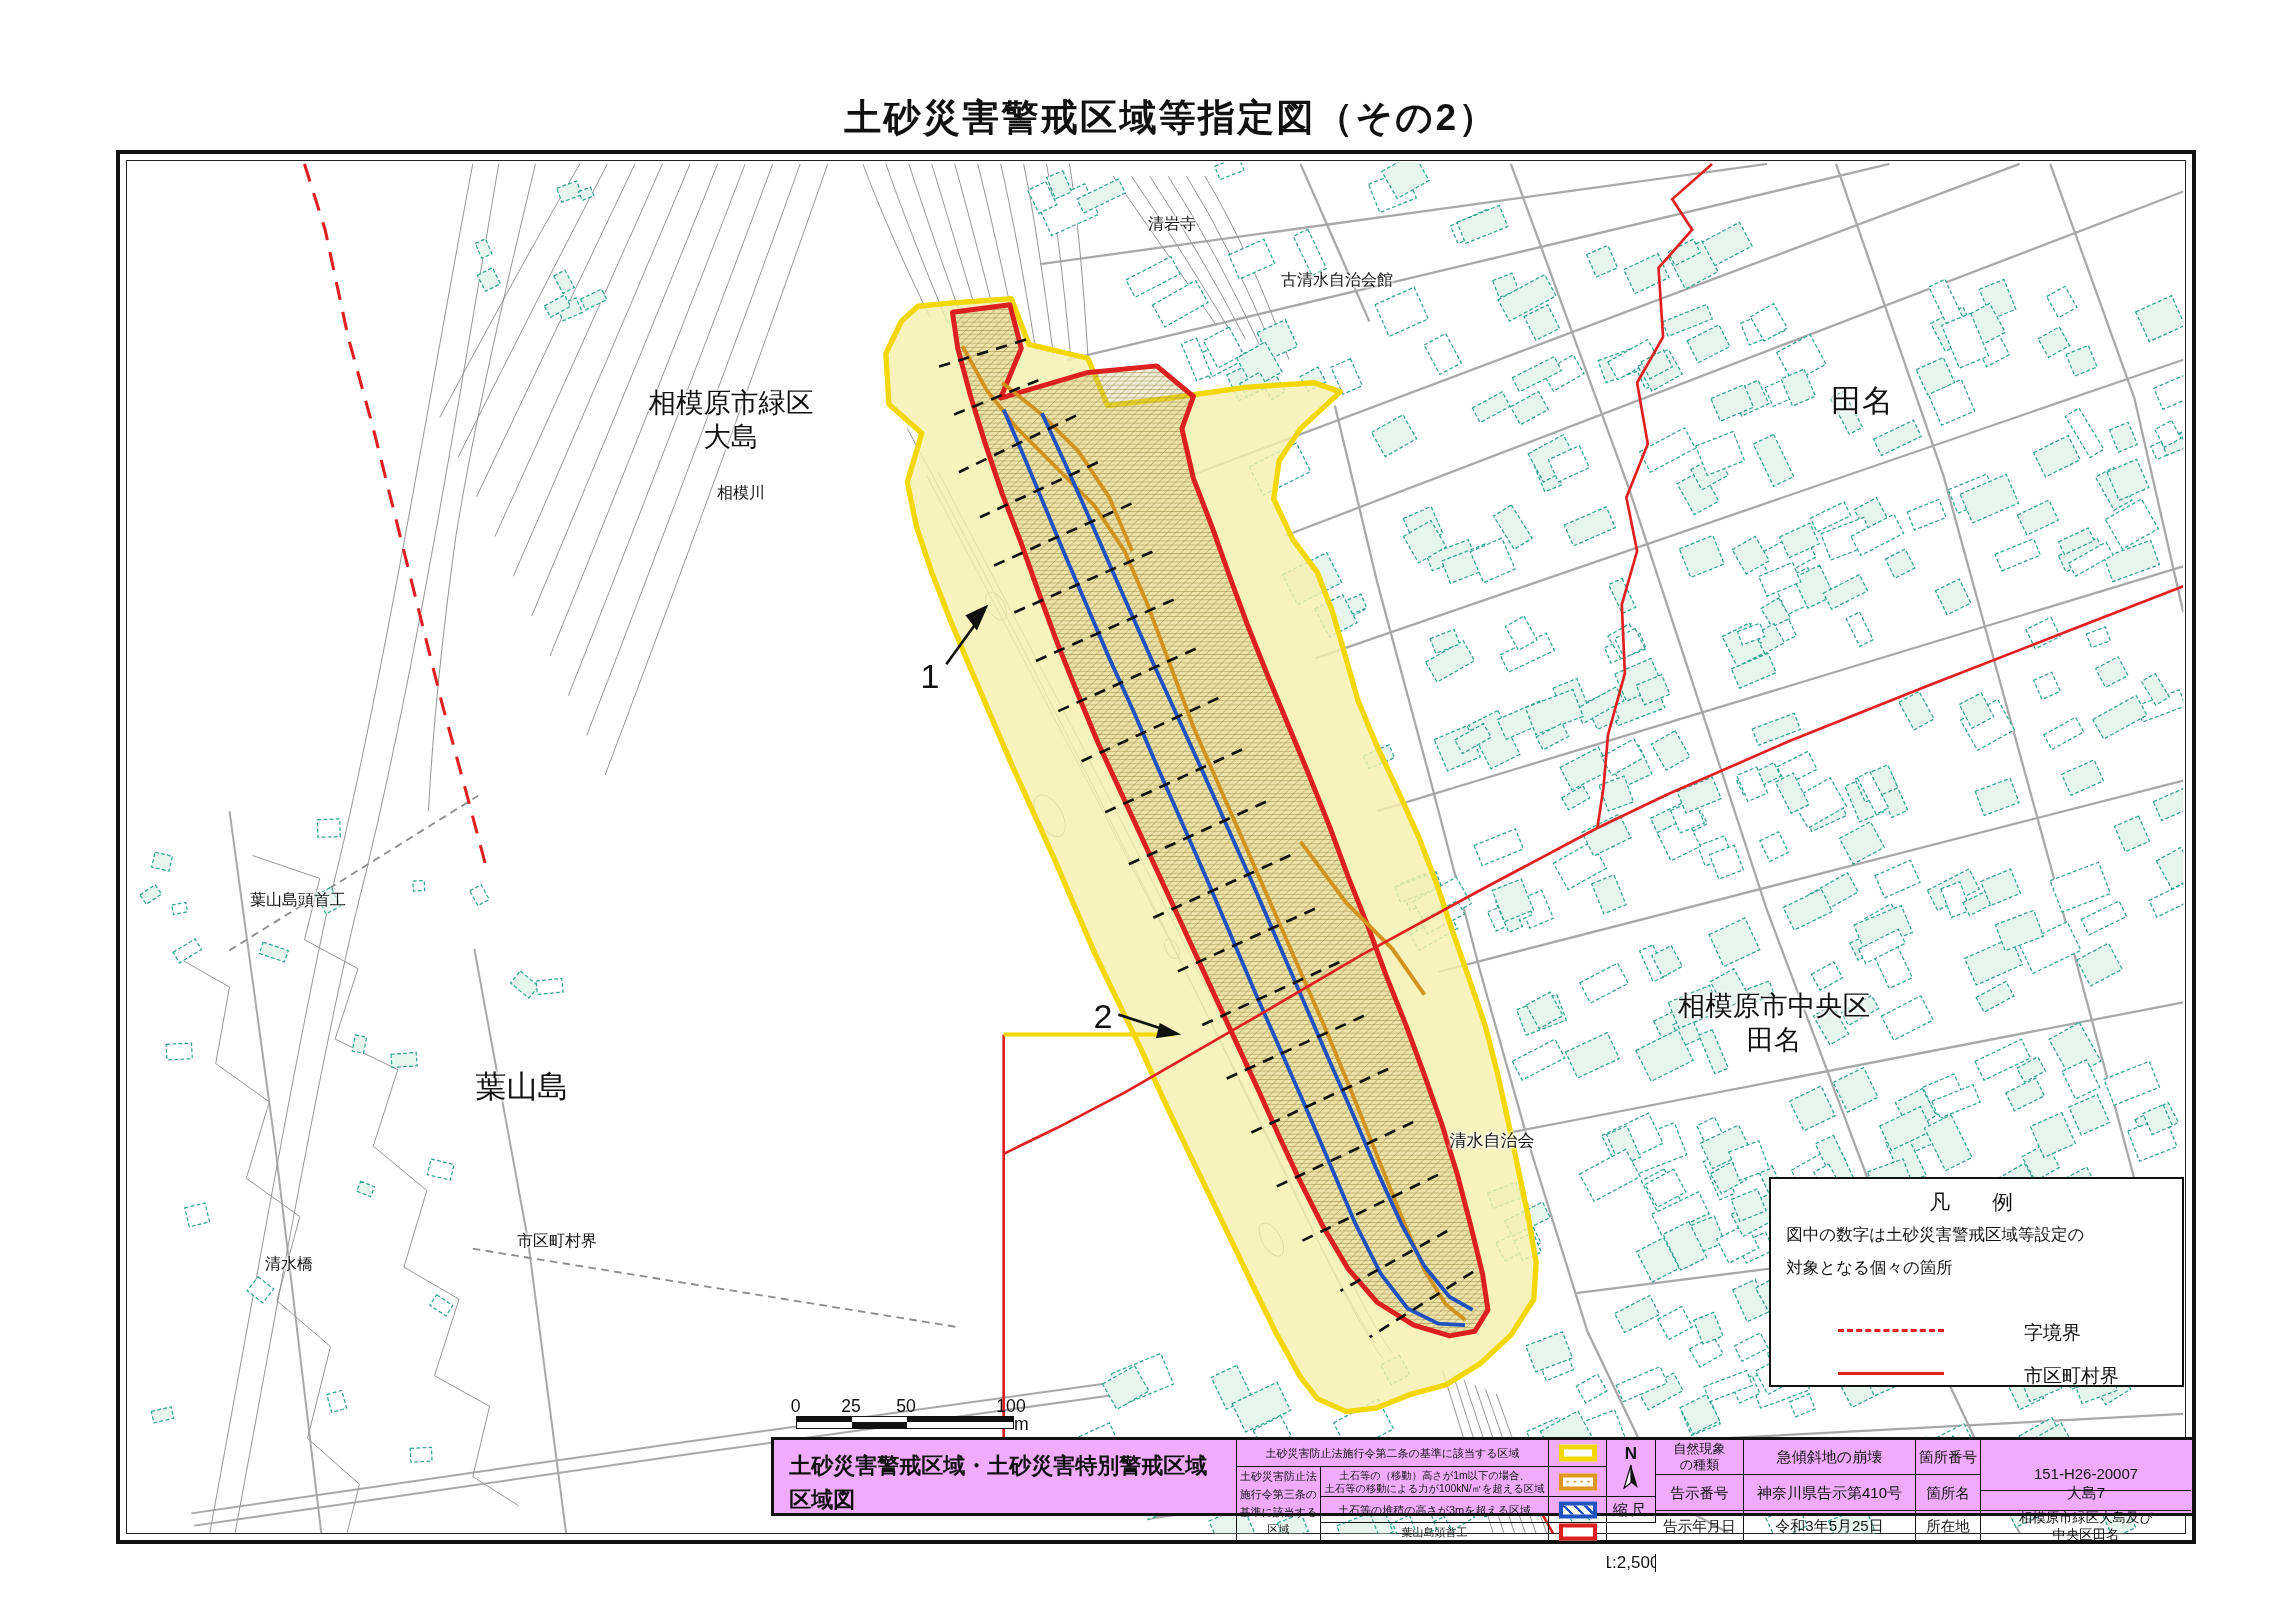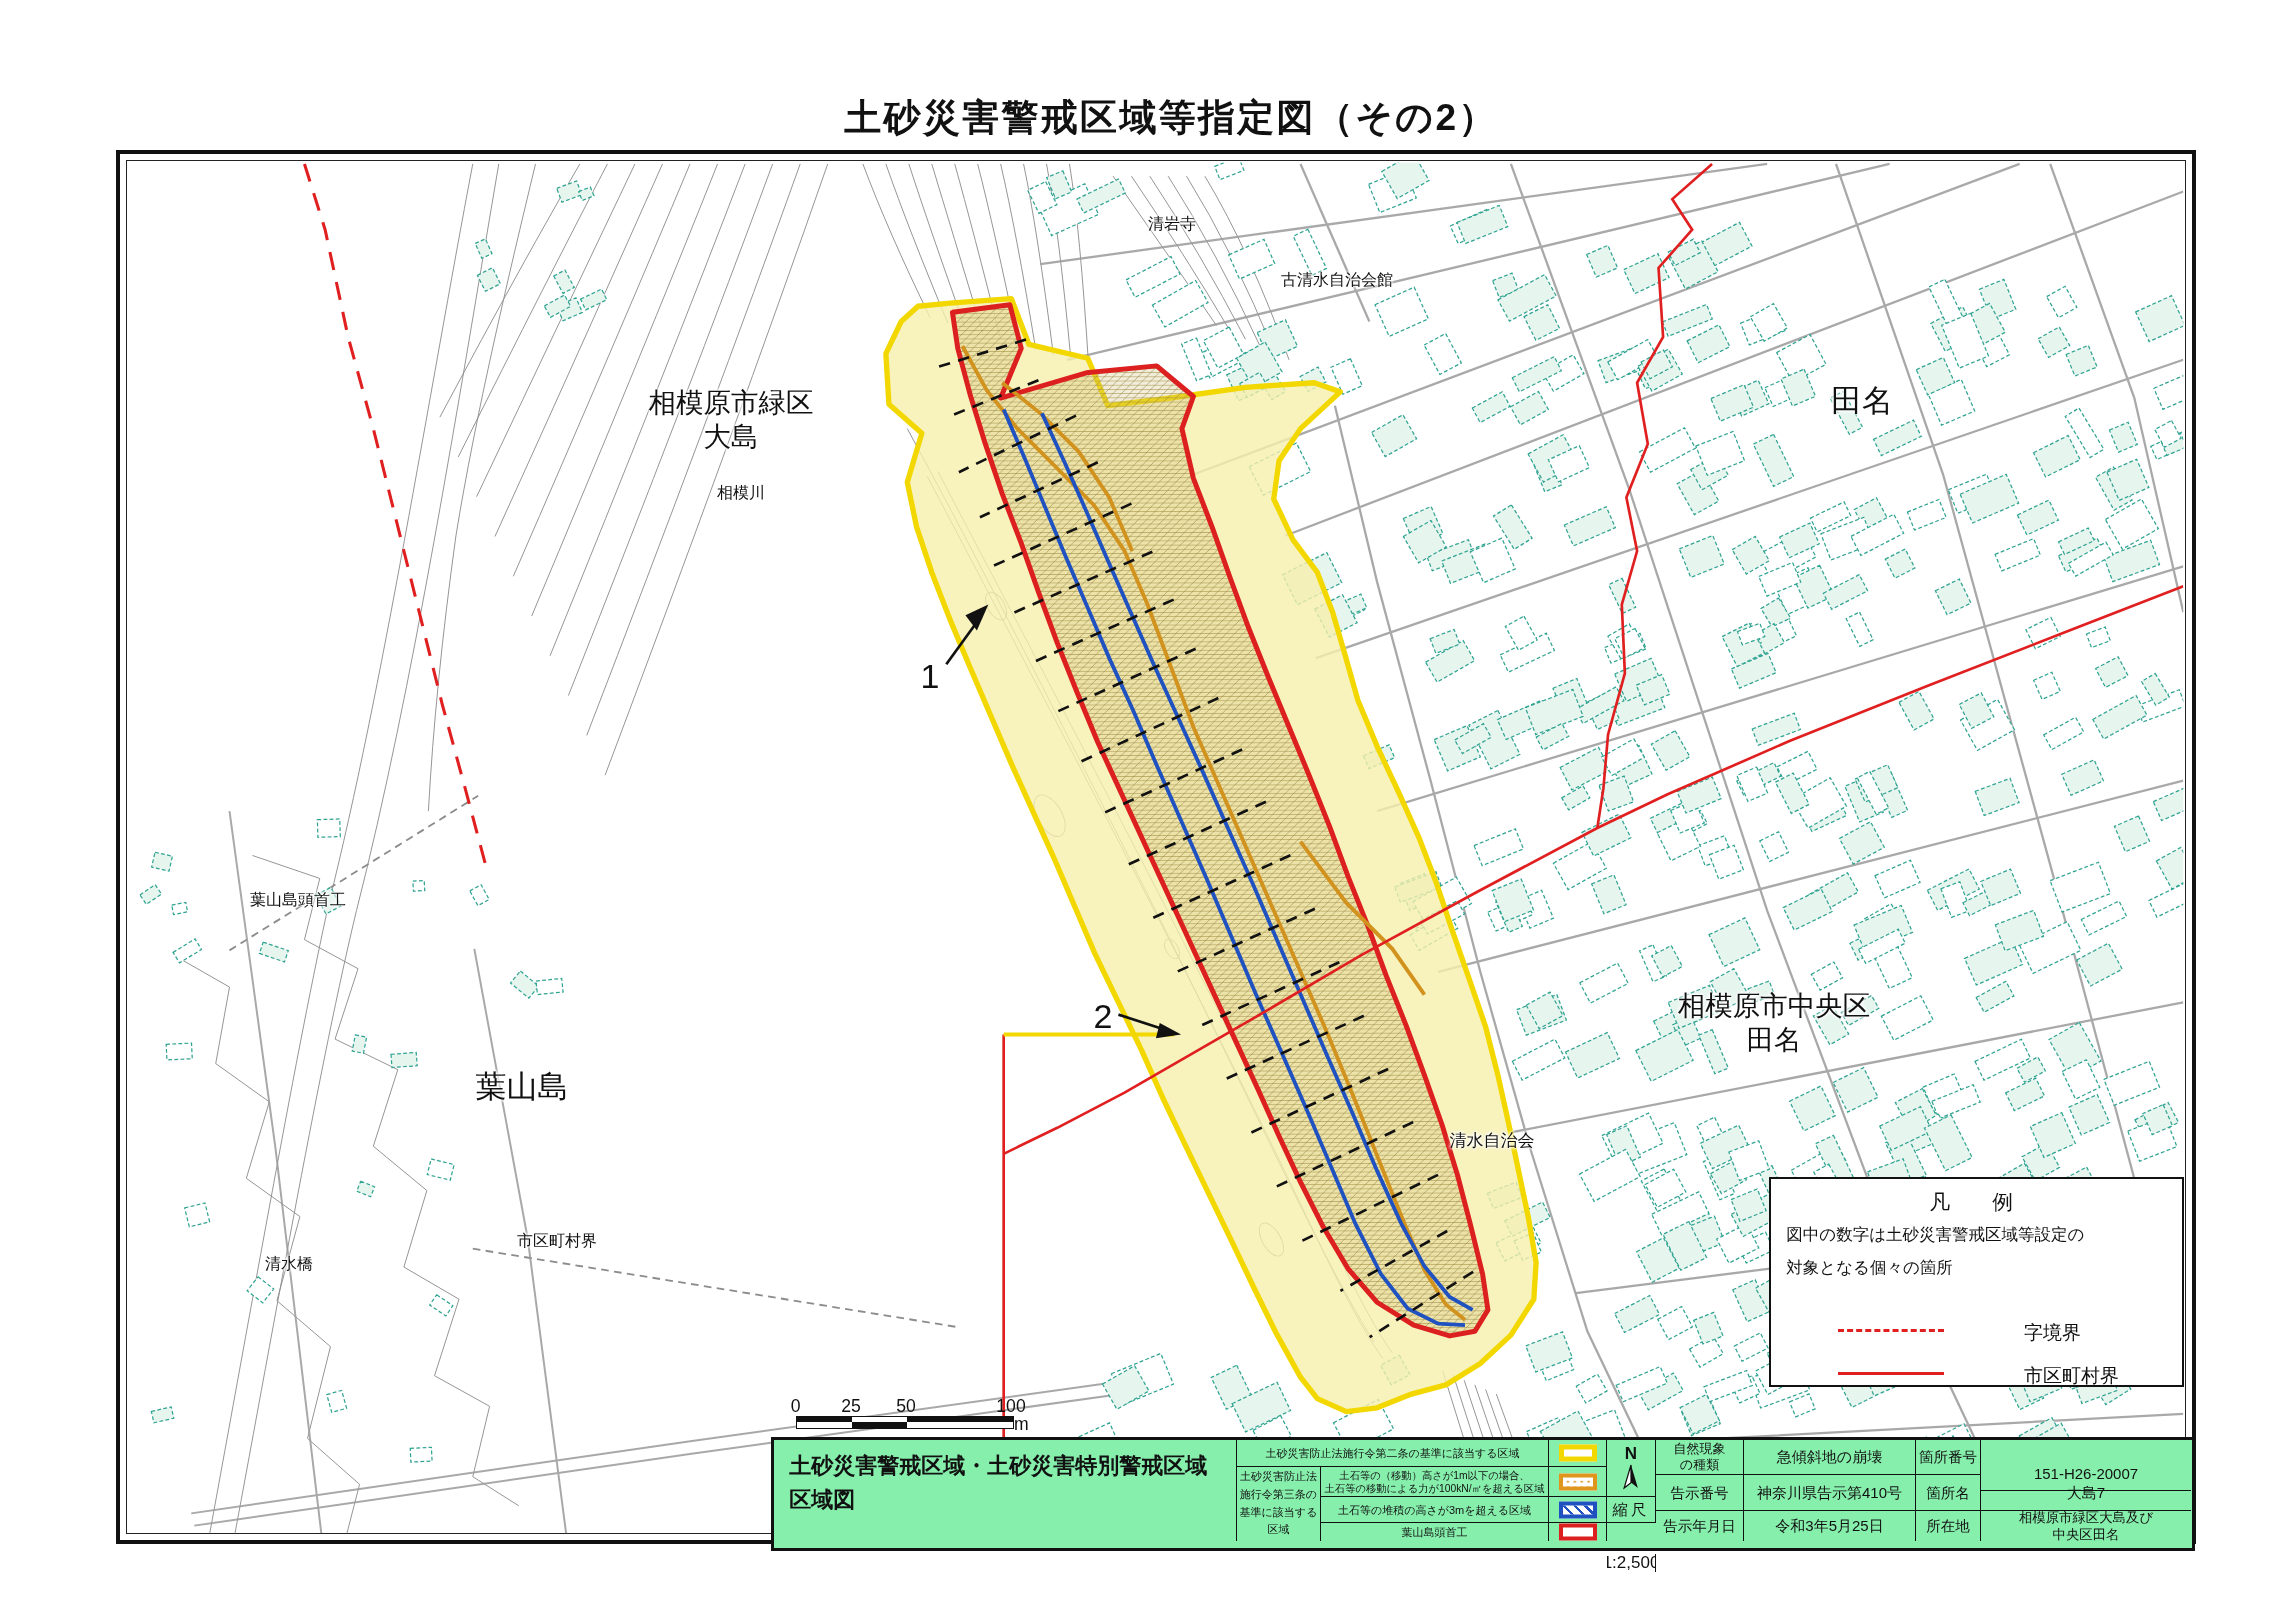--- a/index.html
+++ b/index.html
@@ -30,21 +30,21 @@
   #legend-box .dashed{border-top:3.8px dashed #e02020;}
   #legend-box .solid{border-top:3.8px solid #e02020;}
   #legend-box .lg-item-label{position:absolute;left:253px;font-size:19px;}
   
   #scale-bar{position:absolute;left:788px;top:1396px;width:253px;height:41px;}
   #scale-bar .tick{position:absolute;top:0;transform:translateX(-50%);font-size:17.6px;}
   #scale-bar .unit{position:absolute;left:226px;top:18.4px;font-size:17.6px;}
   #sb-graphic{position:absolute;left:7.7px;top:20px;width:216px;height:10.7px;border:1.5px solid #111;box-sizing:content-box;}
   .sb-seg{position:absolute;height:5.4px;}
   
-  #info-band{position:absolute;left:771px;top:1437px;width:1424px;height:114px;background:#86efac;
+  #info-band{position:absolute;left:771px;top:1437px;width:1424px;height:79px;background:#f0abfc;
              border:3.1px solid #111;box-sizing:border-box;}
   .cell{position:absolute;box-sizing:border-box;overflow:hidden;}
   .br{border-right:1.5px solid #111;}
   .bb{border-bottom:1.5px solid #111;}
   .cell .ctr{position:absolute;left:50%;top:50%;transform:translate(-50%,-50%);white-space:nowrap;text-align:center;}
   #map-title-cell{font-size:22px;font-weight:600;line-height:1.55;padding:9.2px 0 0 15.3px;}
   .leg-txt{font-size:11px;}
   .leg-txt2{font-size:10.3px;line-height:1.3;}
   .grp-lbl{font-size:11px;line-height:1.62;text-align:left;}
   .swatch{position:absolute;left:50%;top:50%;transform:translate(-50%,-50%);width:38px;height:17px;box-sizing:border-box;background:#fff;}

